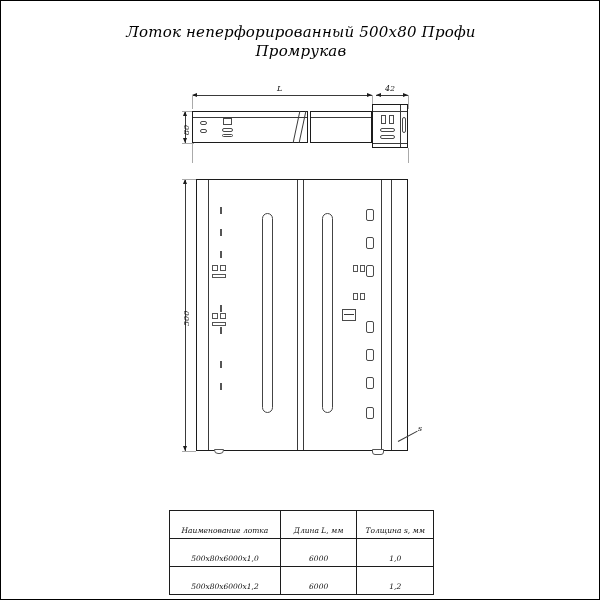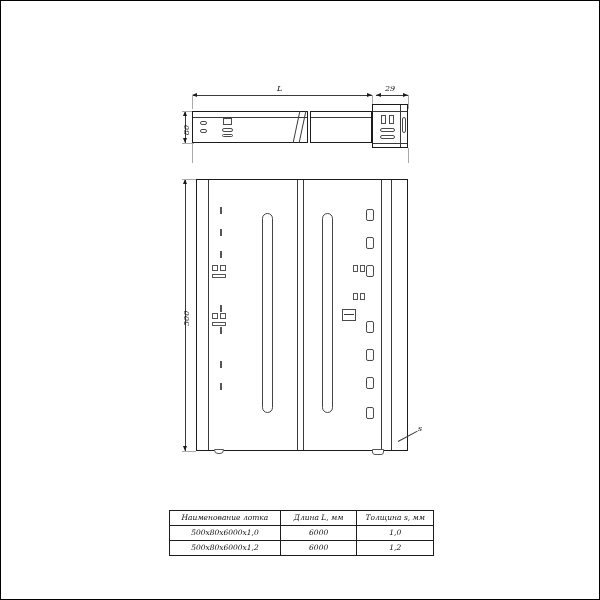--- a/index.html
+++ b/index.html
@@ -147,49 +147,53 @@
     width: 265px;
     border-collapse: collapse;
     font-family: "DejaVu Serif", serif;
     font-style: italic;
     font-size: 7.5px;
     color: #111;
   }
   #spec-table td, #spec-table th {
     border: 1px solid #1c1c1c;
     text-align: center;
-    padding: 2px 1px 2px 1px;
+    padding: 15px 1px 2px 1px;
     font-weight: normal;
     line-height: 10px;
   }
   #spec-table th { font-size: 7.5px; }
   .col-a { width: 42%; }
   .col-b { width: 29%; }
   .col-c { width: 29%; }
 </style>
 </head>
 <body>
 
 <div id="page">
 
+  <div class="title-block">
+    <div class="title-line">Лоток неперфорированный 500х80 Профи</div>
+    <div class="title-line">Промрукав</div>
+  </div>
 
   <div id="side-view">
 
     <div class="ln hl thin" style="left:16px; top:14px; width:180px;"></div>
     <div class="arw arw-l" style="left:16px; top:12px;"></div>
     <div class="arw arw-r" style="left:191px; top:12px;"></div>
     <div class="ln vl vlight" style="left:16px; top:14px; height:14px;"></div>
     <div class="ln vl vlight" style="left:196px; top:14px; height:14px;"></div>
     <div class="dim-txt" style="left:101px; top:3px;">L</div>
 
     <div class="ln hl thin" style="left:200px; top:14px; width:32px;"></div>
     <div class="arw arw-l" style="left:200px; top:12px;"></div>
     <div class="arw arw-r" style="left:227px; top:12px;"></div>
     <div class="ln vl vlight" style="left:232px; top:14px; height:14px;"></div>
-    <div class="dim-txt" style="left:209px; top:3px;">29</div>
+    <div class="dim-txt" style="left:209px; top:3px;">42</div>
 
     <div class="ln vl thin" style="left:9px; top:30px; height:32px;"></div>
     <div class="arw arw-u" style="left:7px; top:30px;"></div>
     <div class="arw arw-d" style="left:7px; top:57px;"></div>
     <div class="ln hl vlight" style="left:6px; top:30px; width:12px;"></div>
     <div class="ln hl vlight" style="left:6px; top:62px; width:12px;"></div>
     <div class="dim-txt rot" style="left:6px; top:54px;">80</div>
 
     <div class="sv-body" style="left:16px; top:30px; width:116px; height:32px;"></div>
 

